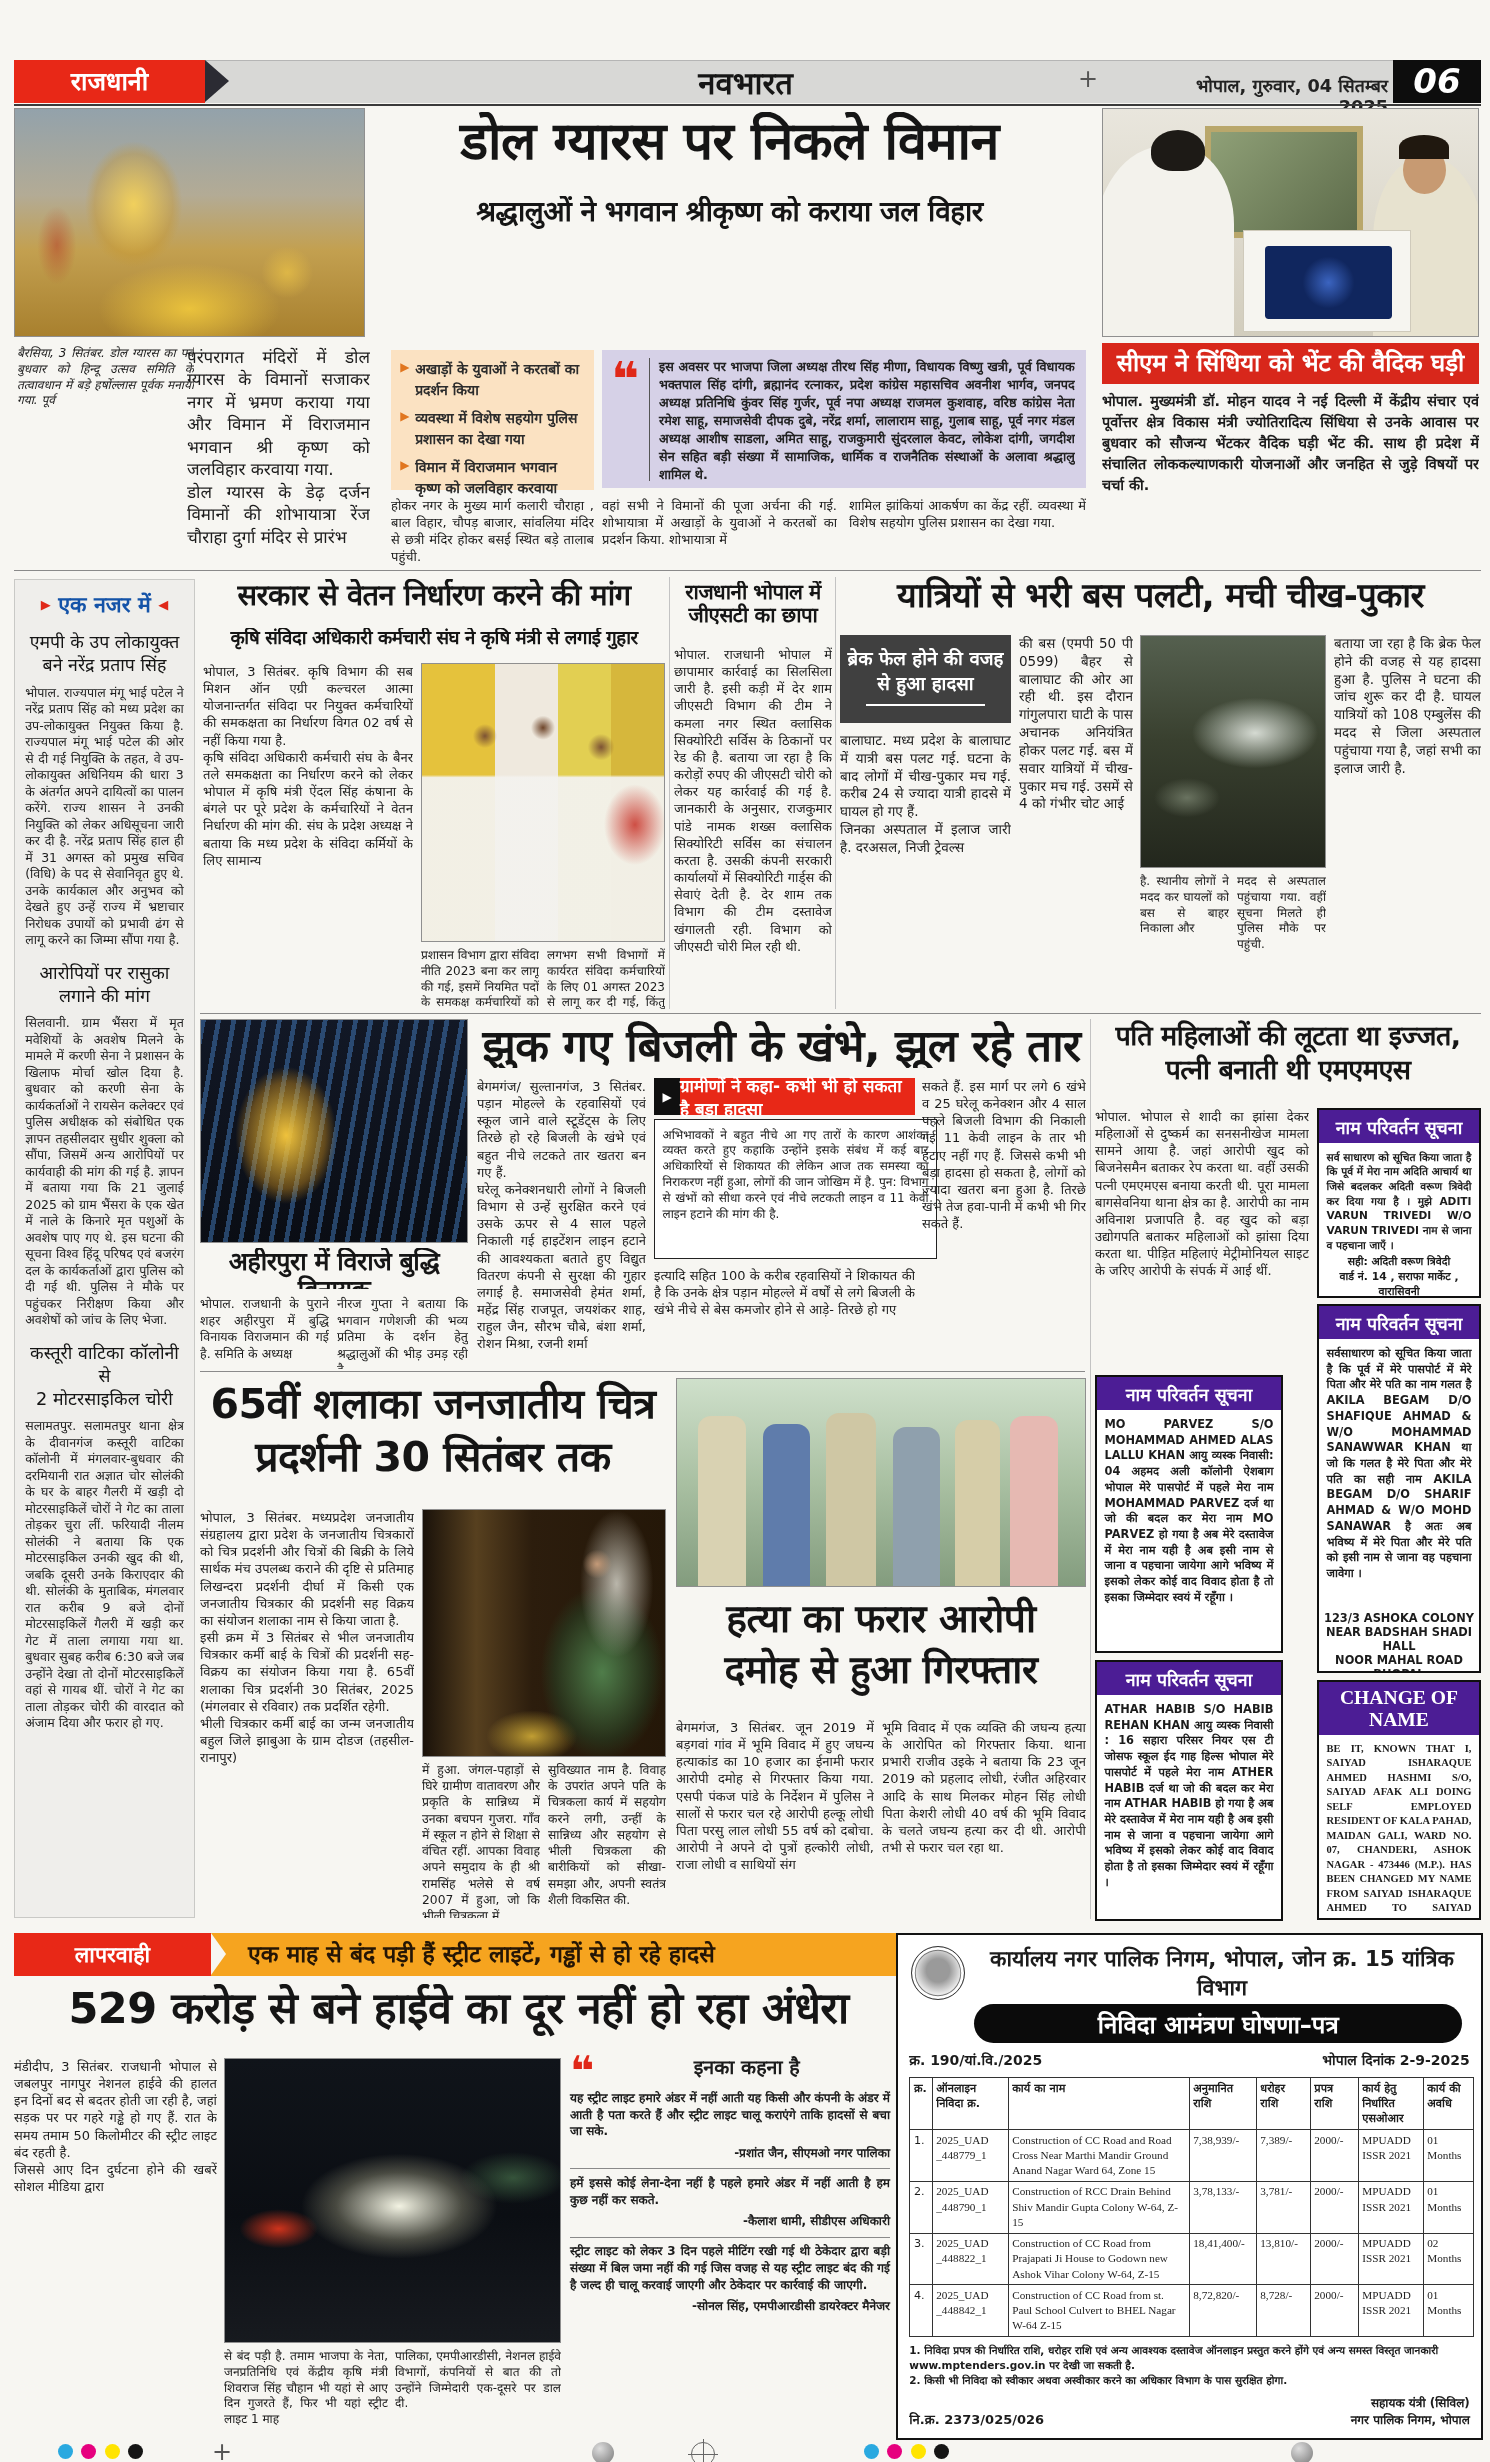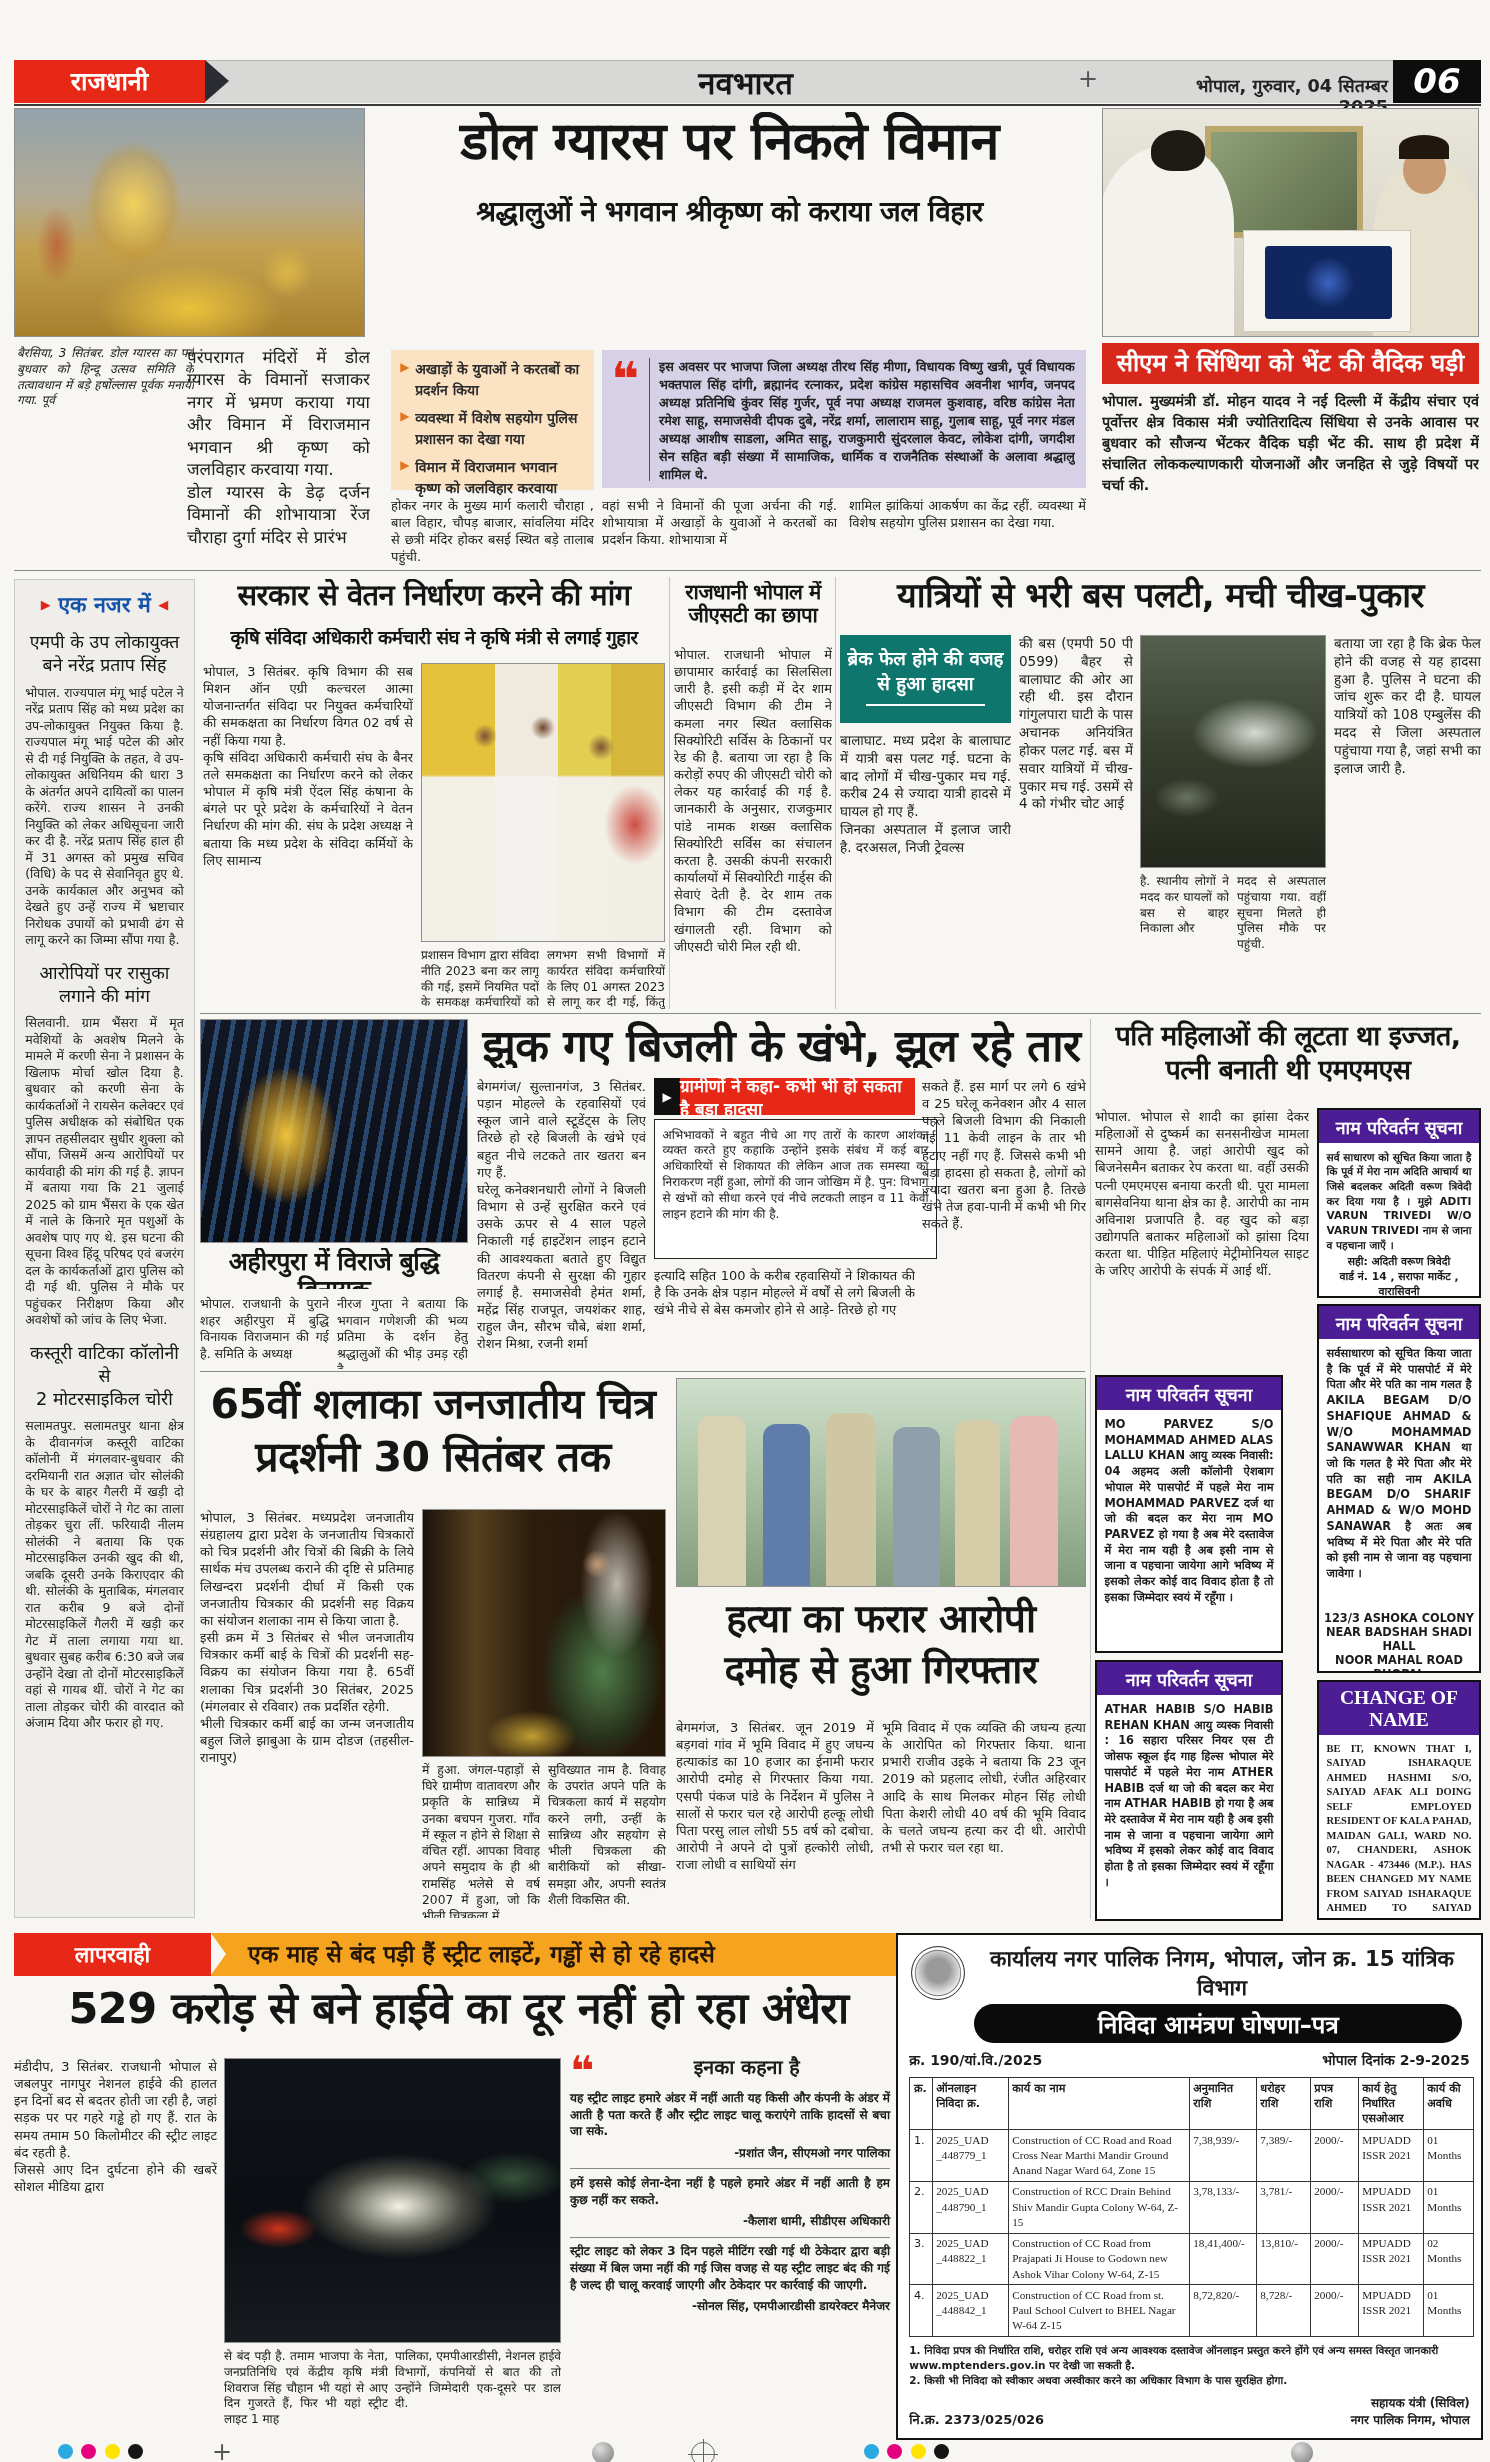--- a/index.html
+++ b/index.html
@@ -20,21 +20,21 @@
   .pgno{background:#0d0d0d;color:#fff;font-size:34px;font-weight:800;font-style:italic;text-align:center;line-height:43px;}
   .plus{color:#555;font-size:24px;font-weight:400;}
   
   .obox{background:#fbe2c2;padding:9.3px 9.3px;}
   .obullet{color:#e1761f;font-size:12px;margin-right:5.6px;}
   .opt{font-size:14px;font-weight:700;color:#2c2c2c;line-height:1.45;display:flex;margin-bottom:8.4px;}
   .pbox{background:#d6d1e7;padding:7.5px 11.2px 7.5px 9.3px;display:flex;}
   .q6{color:#e02818;font-size:48px;font-weight:800;line-height:0.9;margin-right:9.3px;}
   .pqt{font-size:12.7px;font-weight:700;color:#222;border-left:1.9px solid #555;padding-left:9.3px;line-height:1.42;text-align:justify;overflow:hidden;}
   .redcap{background:#d8271b;color:#fff;font-weight:800;text-align:center;}
-  .bluebox{background:#0f766e;color:#fff;text-align:center;font-weight:800;}
+  .bluebox{background:#404040;color:#fff;text-align:center;font-weight:800;}
   .bline{height:1.9px;background:#fff;margin:7.5px auto 0 auto;width:70%;}
   .sidebar{background:#efeeeb;border:0.9px solid #c9c9c6;}
   .sbtitle{color:#1453a8;font-size:21.4px;font-weight:800;text-align:center;}
   .tri{color:#e02818;font-size:13px;vertical-align:2.8px;}
   .sbhead{font-size:17.7px;font-weight:400;text-align:center;line-height:1.3;color:#141414;margin:13px 0 7.5px 0;white-space:pre-line;}
   .sbbody{font-size:12.5px;}
   .kickr{display:flex;align-items:stretch;}
   .kickr .karr{background:#101010;color:#fff;width:26px;display:flex;align-items:center;justify-content:center;font-size:12px;}
   .kickr .ktxt{background:#e82817;color:#fff;font-weight:800;font-size:17px;flex:1;display:flex;align-items:center;justify-content:center;}
   .pbox2{border:1.9px solid #222;background:#fff;padding:7.5px;}

